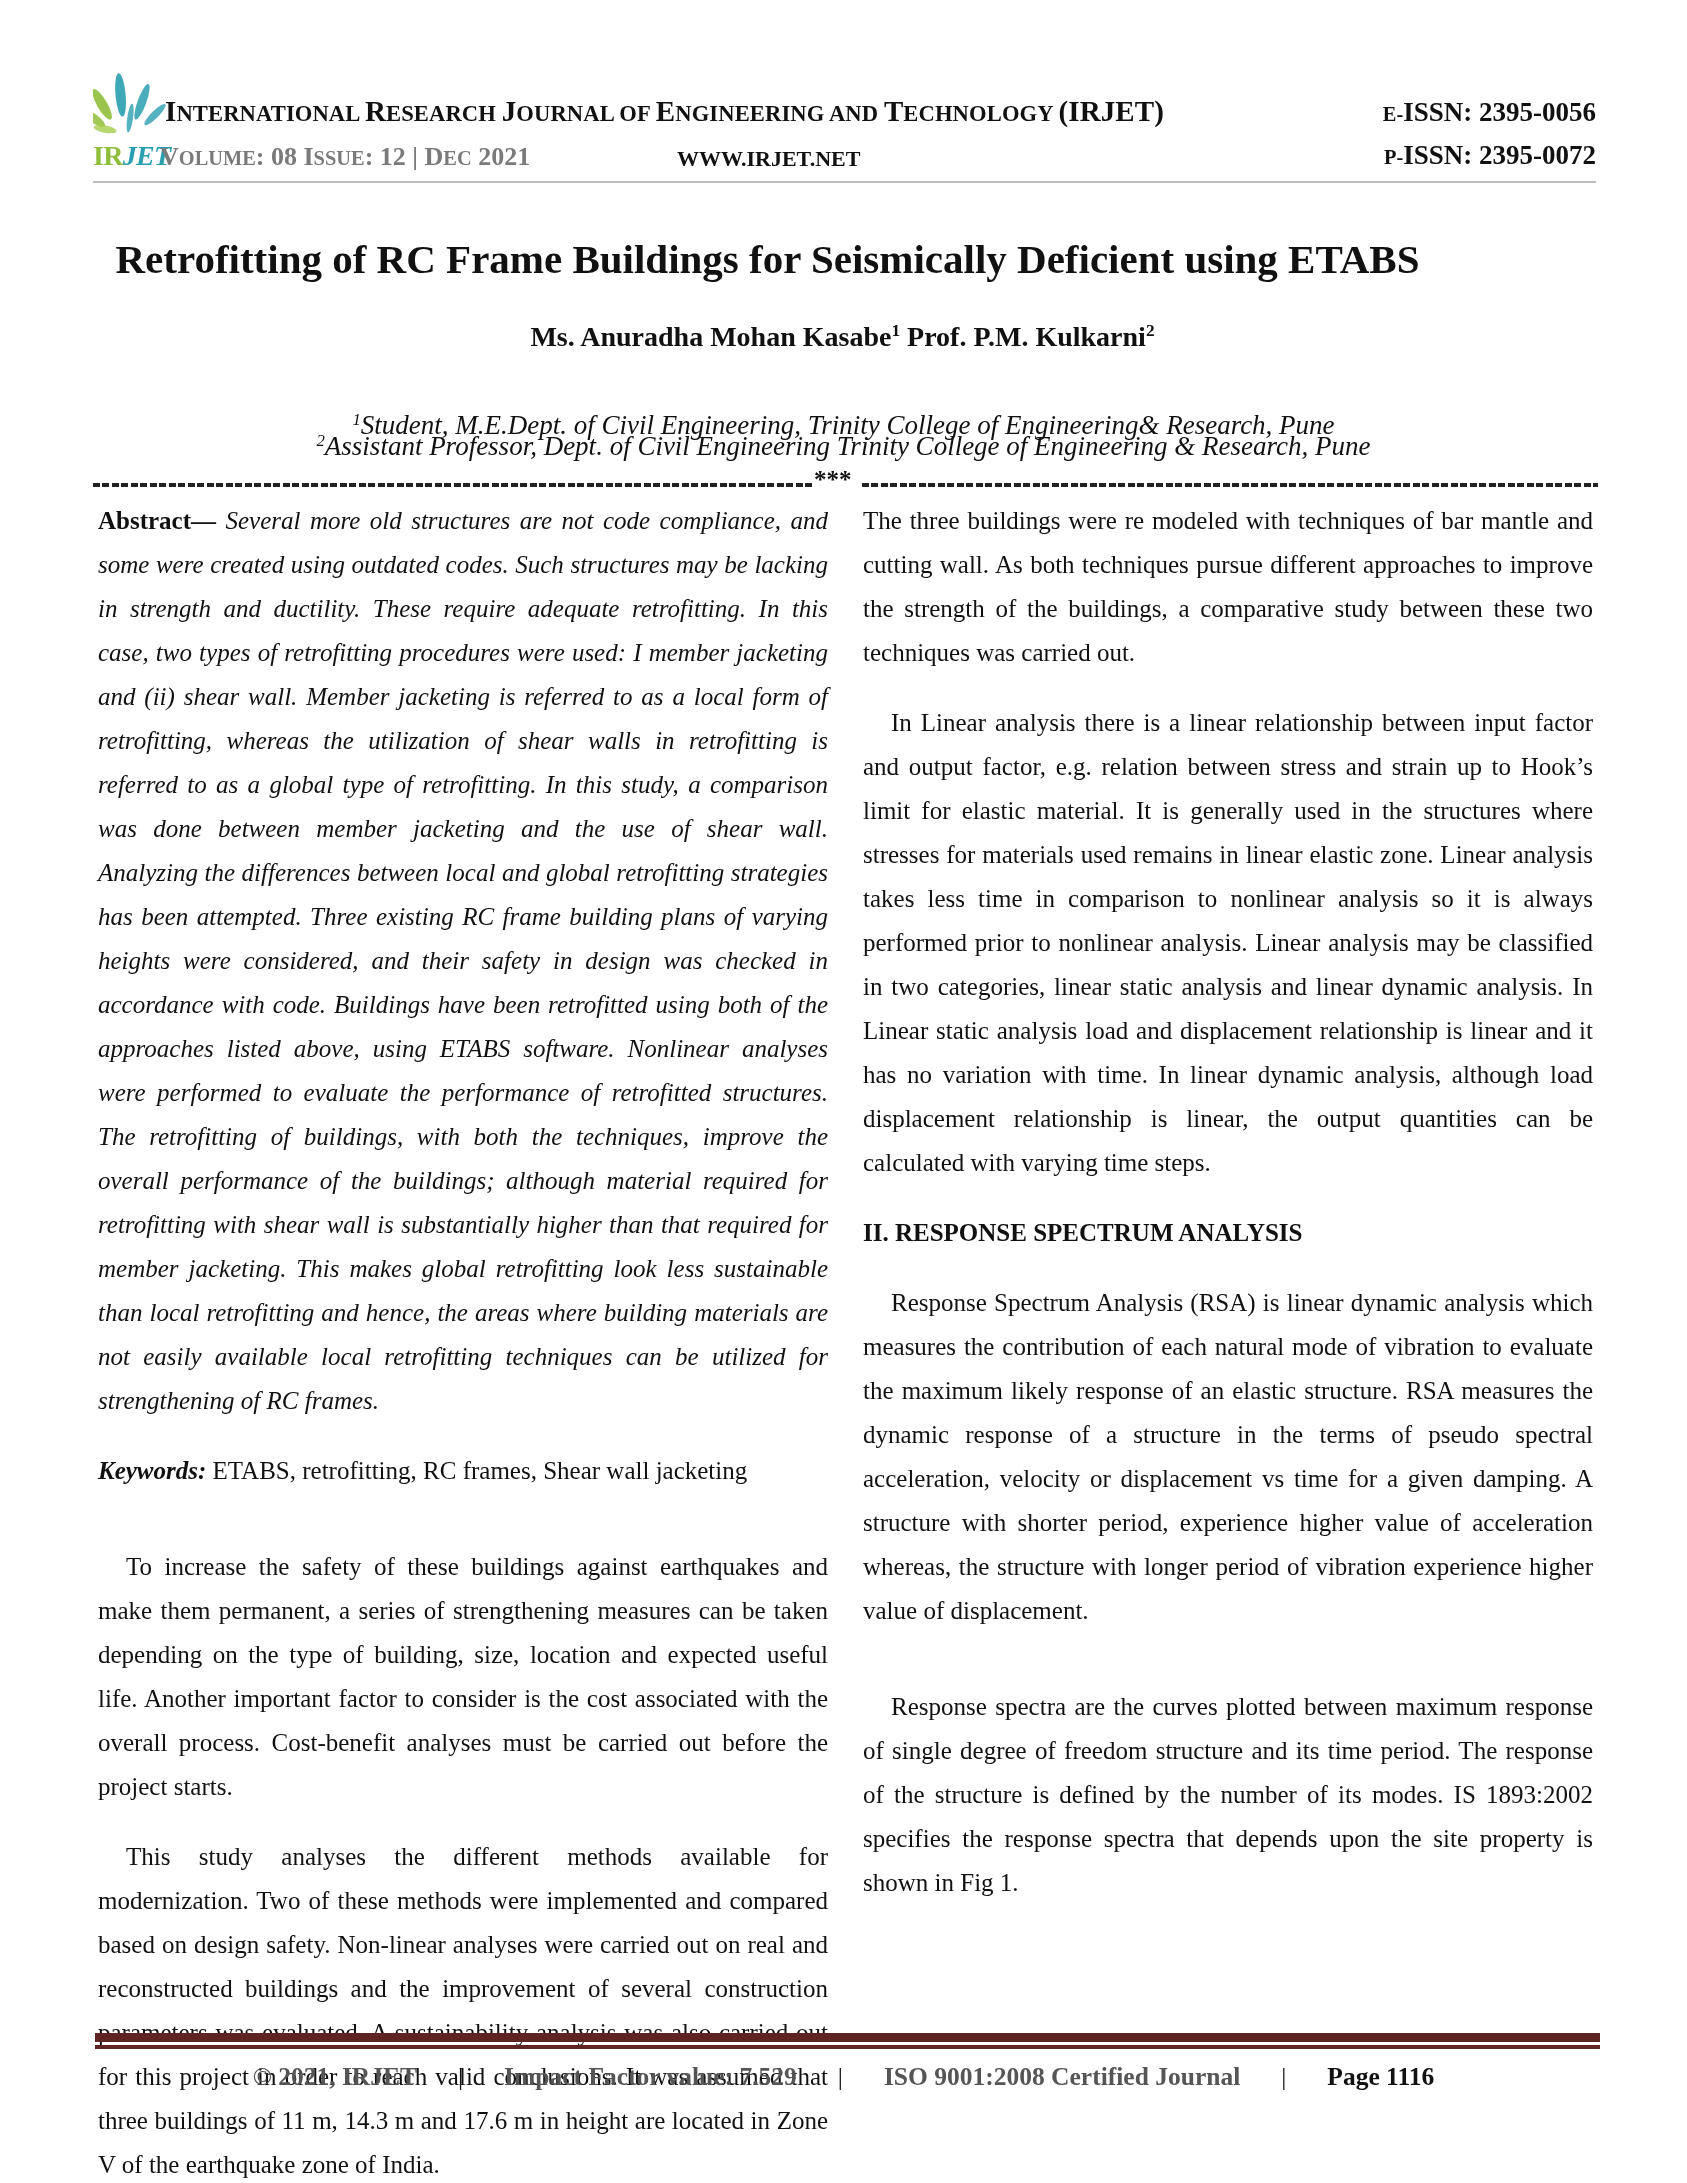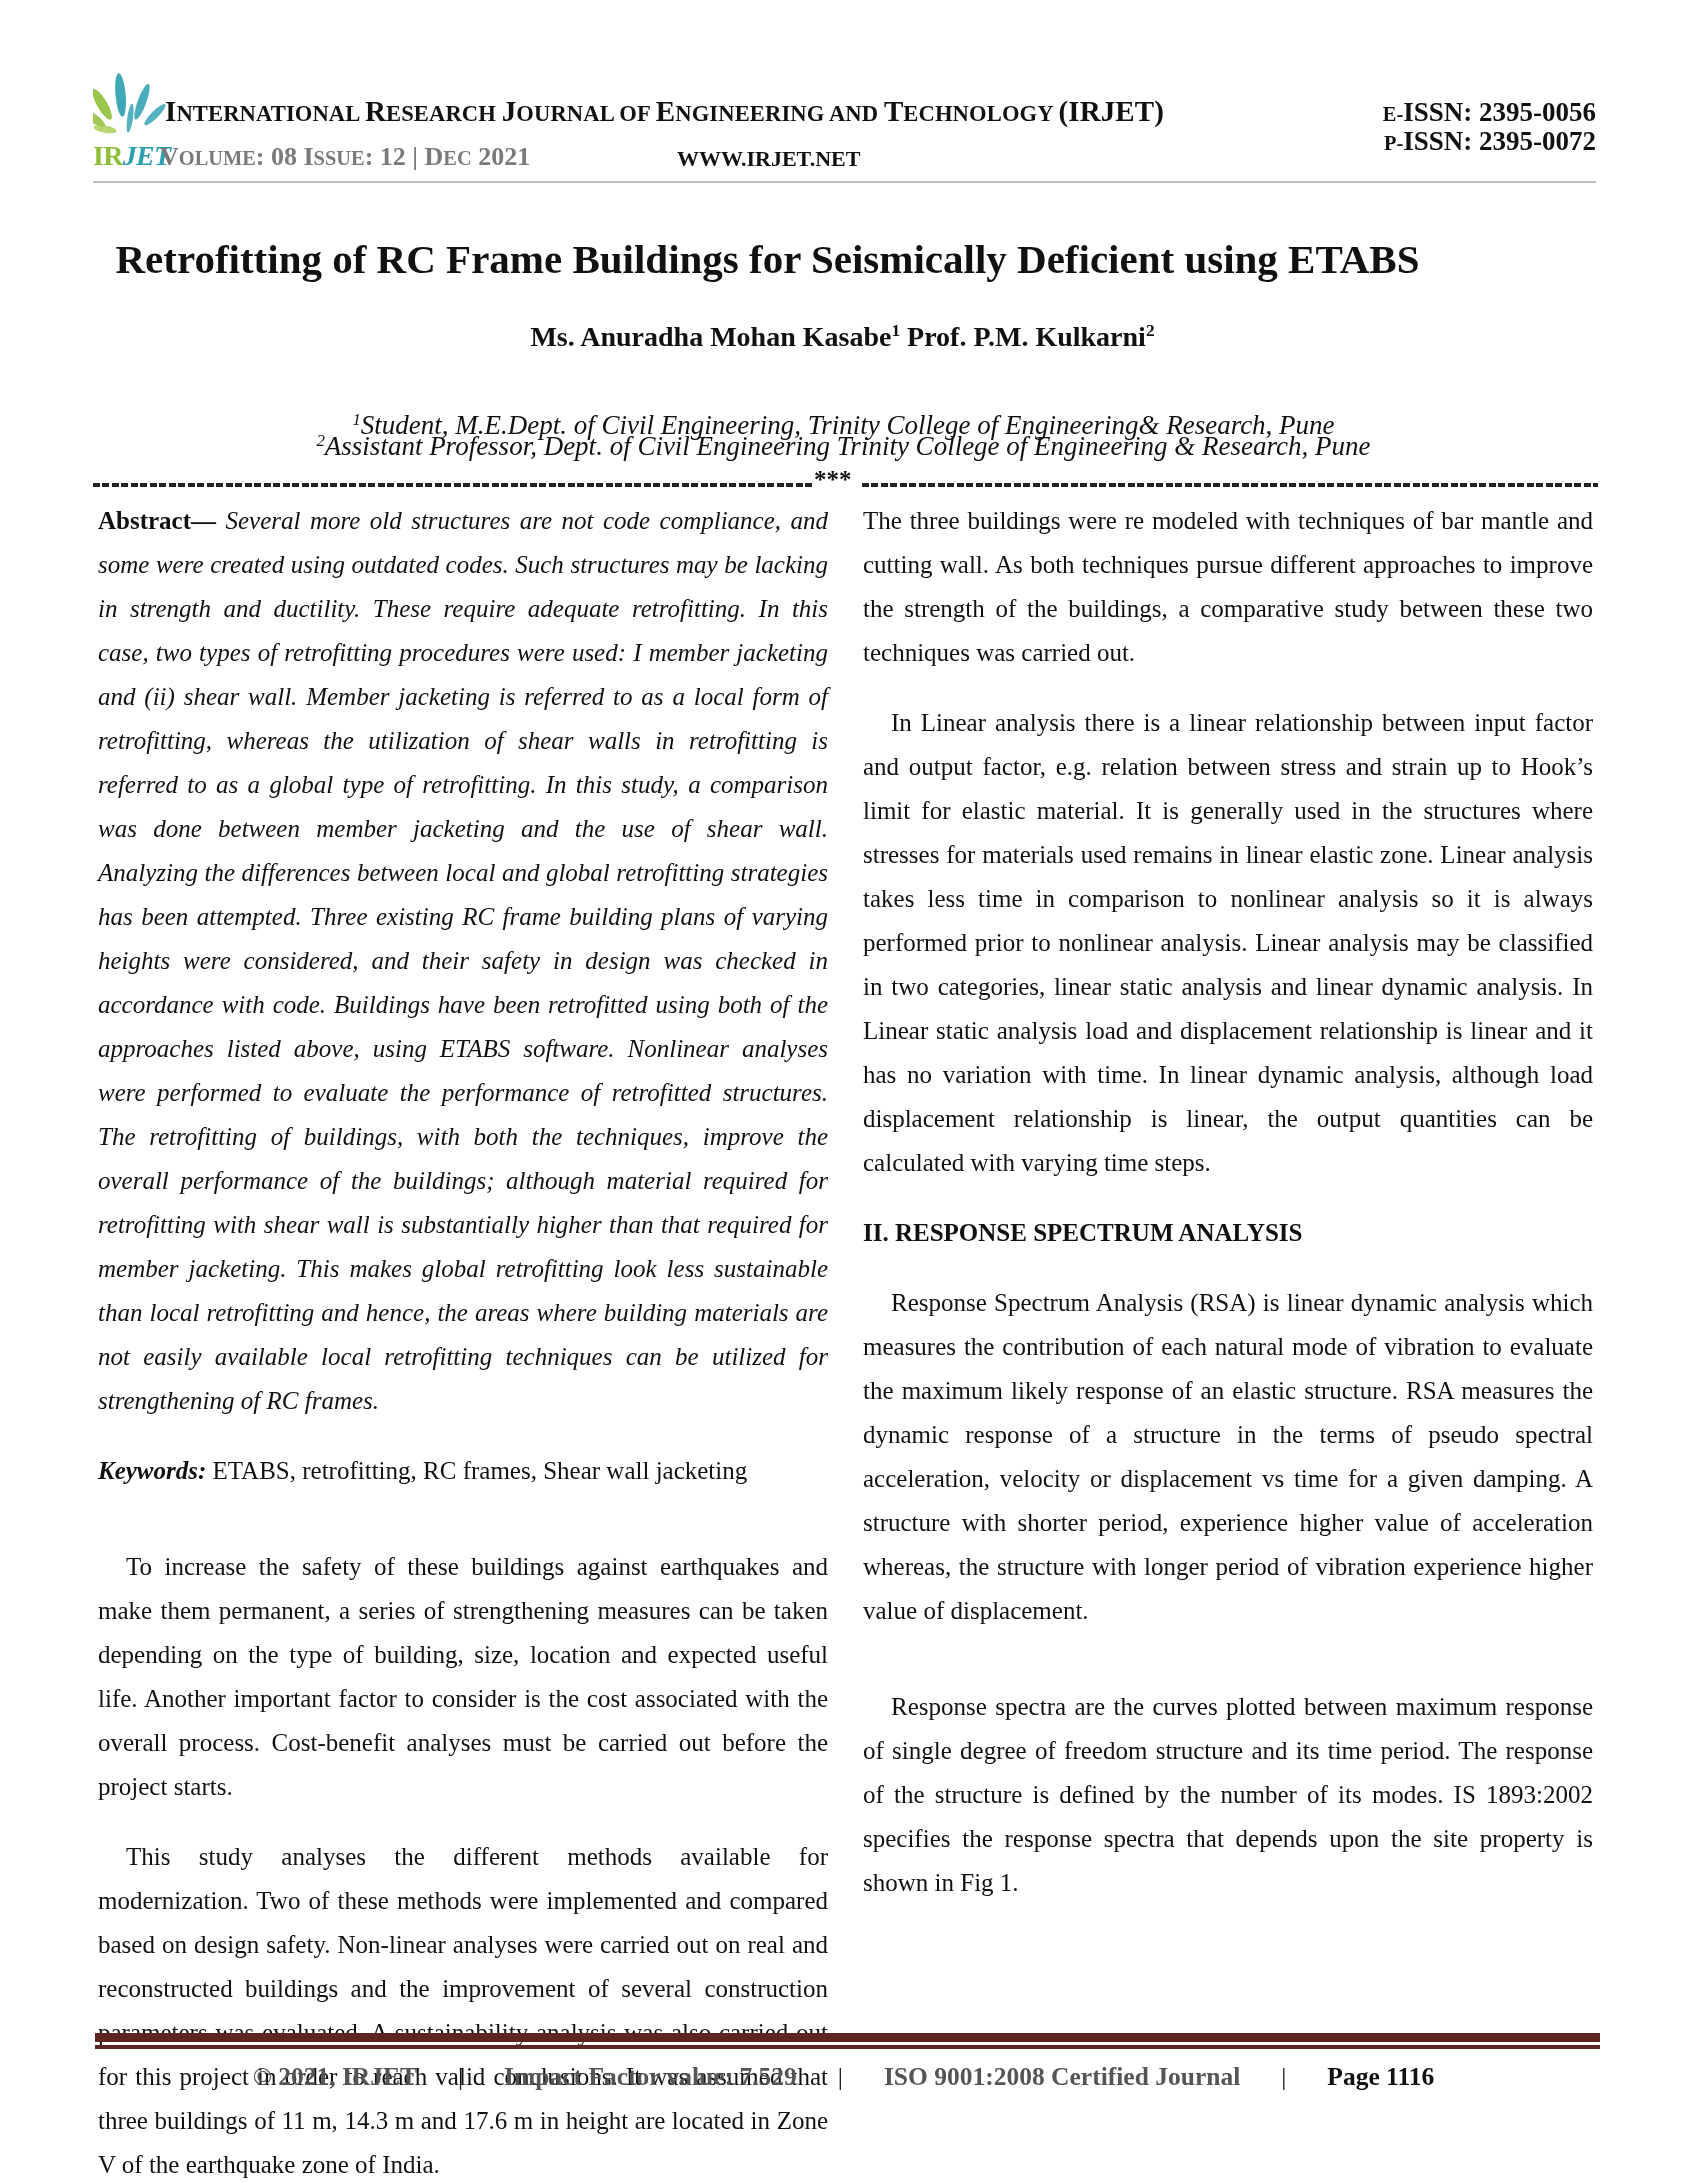--- a/index.html
+++ b/index.html
@@ -7,21 +7,21 @@
          font-family: "Liberation Serif", "DejaVu Serif", serif; color: #111; }
 
   
   .hdr { position: absolute; left: 93px; top: 73px; width: 1503px; height: 106px; }
   .logo { position: absolute; left: 0; top: 0; width: 88px; height: 69px; }
   .journal-name { position: absolute; left: 72px; top: 22px; font-family: "Liberation Serif", serif;
                   font-weight: bold; font-size: 29px; letter-spacing: 0.1px; white-space: nowrap; }
   .journal-name .sc { font-size: 22.6px; }
   .eissn, .pissn { position: absolute; right: 0; font-weight: bold; font-size: 27px; white-space: nowrap; }
   .eissn { top: 24px; }
-  .pissn { top: 53px; }
+  .pissn { top: 67px; }
   .irjet-word { position: absolute; left: 0; top: 67px; font-weight: bold; font-size: 28px; letter-spacing: -0.7px; }
   .irjet-word .ir { color: #8fbf3a; }
   .irjet-word .jet { color: #2a9fb0; font-style: italic; }
   .vol { position: absolute; left: 67px; top: 69px; font-weight: bold; color: #7a7a7a; font-size: 26px; white-space: nowrap; }
   .vol .sc { font-size: 20.4px; }
   .web { position: absolute; left: 584px; top: 73px; font-weight: bold; font-size: 22px; white-space: nowrap; }
   .hdr-rule { position: absolute; left: 0; top: 108px; width: 1503px; height: 2.2px; background: #bdbdbd; }
 
   
   .title { position: absolute; left: 0; width: 1535px; top: 235px; text-align: center;

